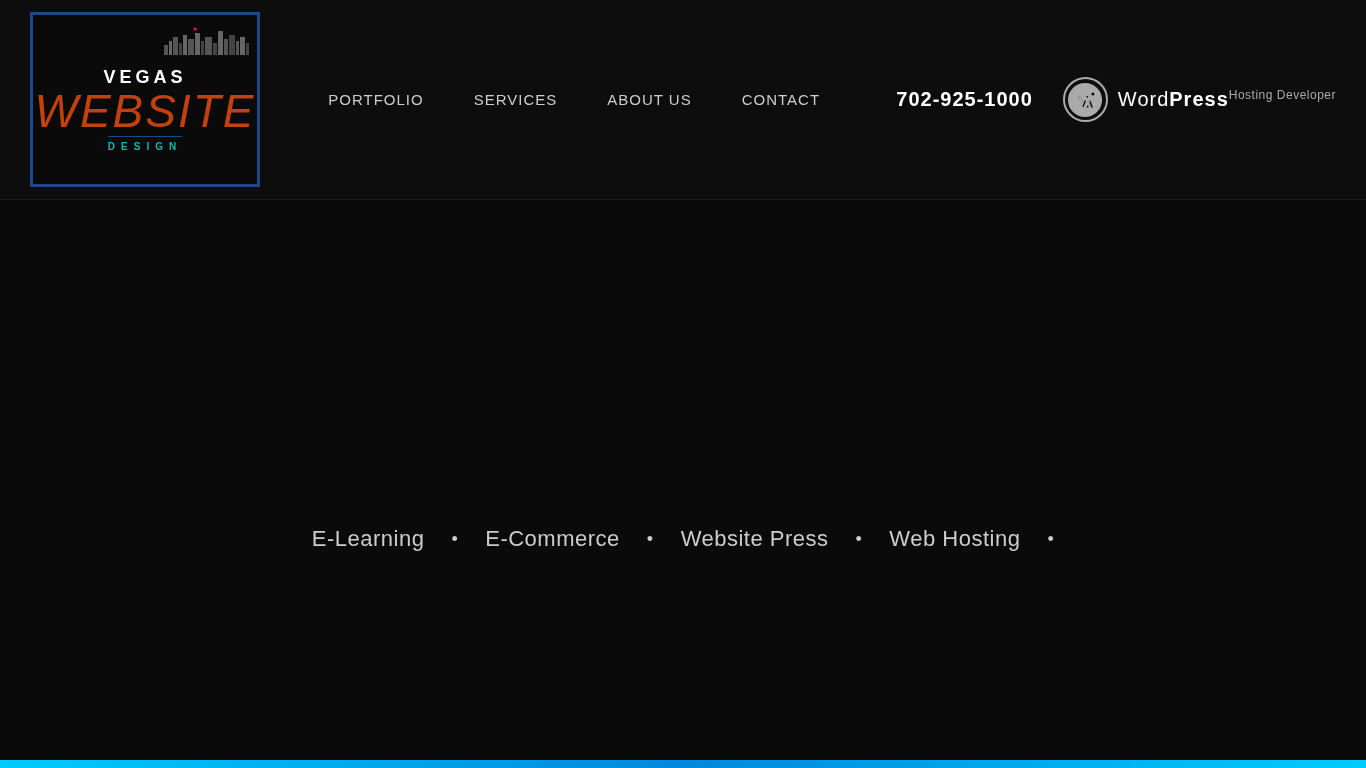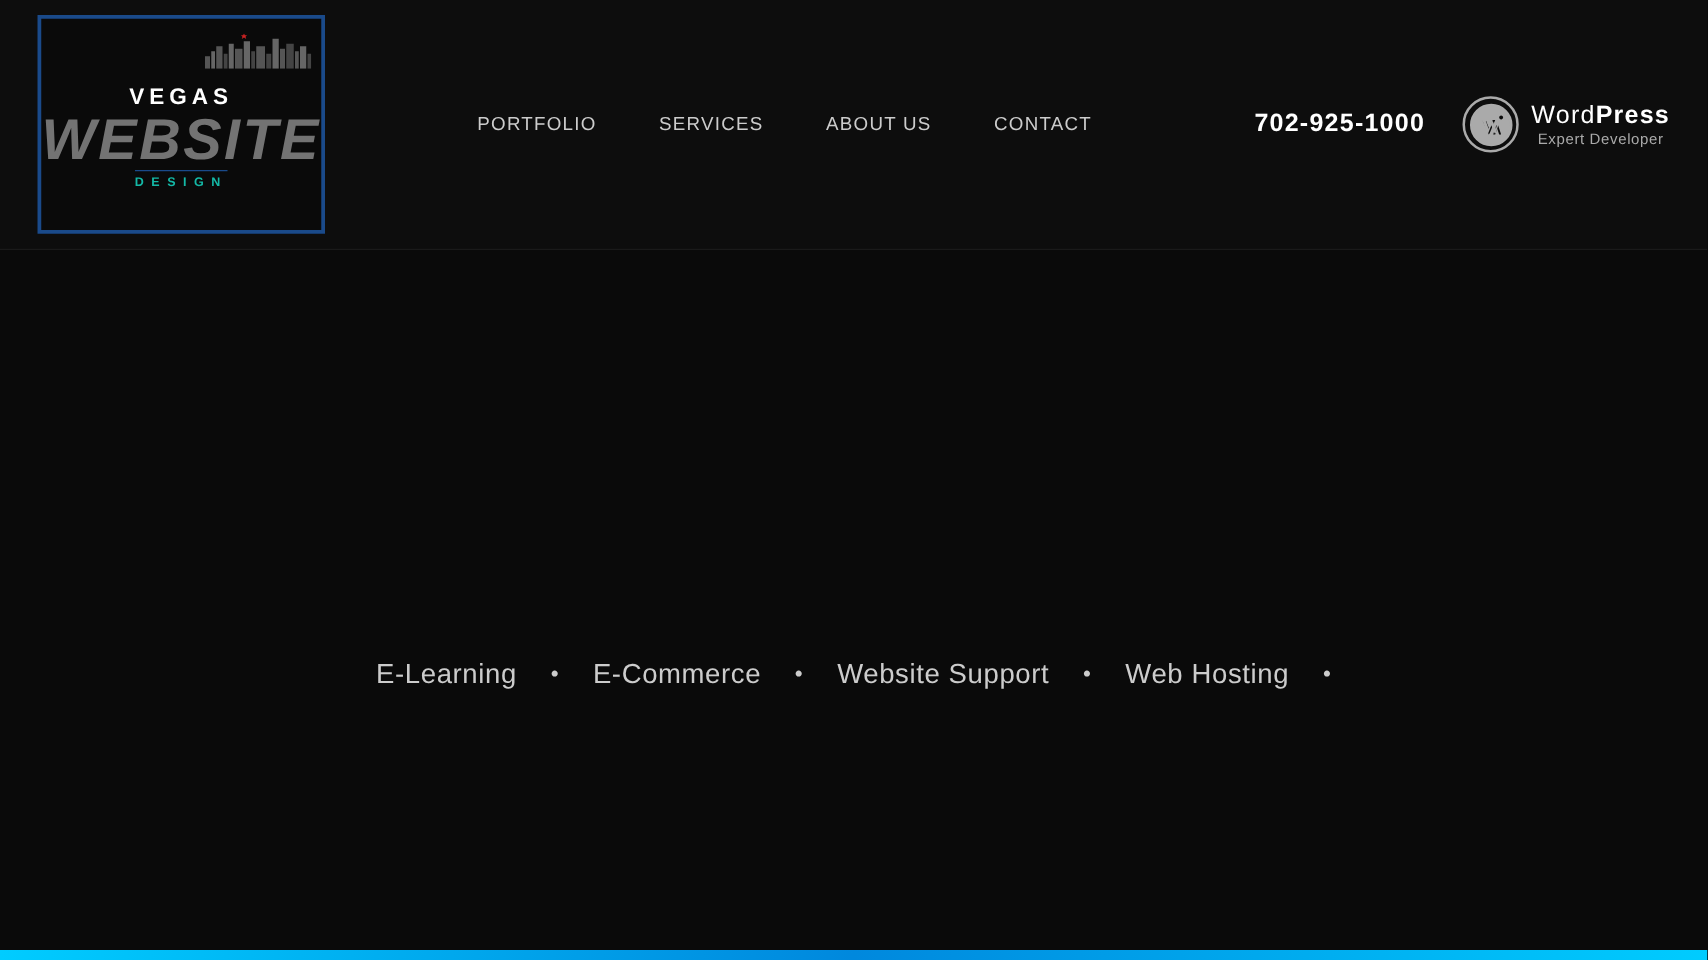--- a/index.html
+++ b/index.html
@@ -50,23 +50,23 @@
 
     .logo-vegas {
       color: #ffffff;
       font-size: 18px;
       font-weight: bold;
       letter-spacing: 4px;
       margin-top: 20px;
     }
 
     .logo-website {
-      color: #737373;
+      color: #c2410c;
       font-size: 46px;
-      font-weight: 700;
+      font-weight: 400;
       font-style: italic;
       line-height: 1;
       letter-spacing: 2px;
     }
 
     .logo-design {
       color: #14b8a6;
       font-size: 10px;
       font-weight: bold;
       letter-spacing: 6px;
@@ -122,21 +122,21 @@
       background: transparent;
     }
 
     .wp-icon svg {
       width: 38px;
       height: 38px;
     }
 
     .wp-text {
       display: flex;
-      flex-direction: column;
+      flex-direction: row;
     }
 
     .wp-title {
       font-size: 20px;
       color: #ffffff;
       letter-spacing: 1px;
     }
 
     .wp-title span.bold {
       font-weight: 900;
@@ -253,35 +253,35 @@
       <svg viewBox="0 0 24 24" fill="#aaaaaa" xmlns="http://www.w3.org/2000/svg">
         <path d="M12 2C6.48 2 2 6.48 2 12s4.48 10 10 10 10-4.48 10-10S17.52 2 12 2zm-1.25 14.75L7.5 9.5h1.75l1.75 4.5 1.75-4.5H14L11.25 16l-.5.75zm5.25 0l-1-3-1 3h-1l1.5-4.5h1l1.5 4.5h-1zm1-7.5c-.5 0-1-.5-1-1s.5-1 1-1 1 .5 1 1-.5 1-1 1z"></path>
         <circle cx="12" cy="12" r="10" fill="none" stroke="#aaaaaa" stroke-width="1.5"></circle>
         <text x="12" y="16" text-anchor="middle" font-size="10" font-weight="900" fill="#aaaaaa" font-family="Georgia">W</text>
       </svg>
     </div>
     <div class="wp-text">
       <div class="wp-title">
         <span>Word</span><span class="bold">Press</span>
       </div>
-      <div class="wp-subtitle">Expert Developer</div>
+      <div class="wp-subtitle">Hosting Developer</div>
     </div>
   </div>
 
 </div>
 
 <div class="hero">
   <h1 class="hero-title">
     <br>
   </h1>
   <div class="hero-subtitle">
     <span>E-Learning</span>
     <span class="dot">•</span>
     <span>E-Commerce</span>
     <span class="dot">•</span>
-    <span>Website Support</span>
+    <span>Website Press</span>
     <span class="dot">•</span>
     <span>Web Hosting</span>
     <span class="dot">•</span>
   </div>
 </div>
 
 <div class="bottom-bar"></div>
 
 </body></html>

